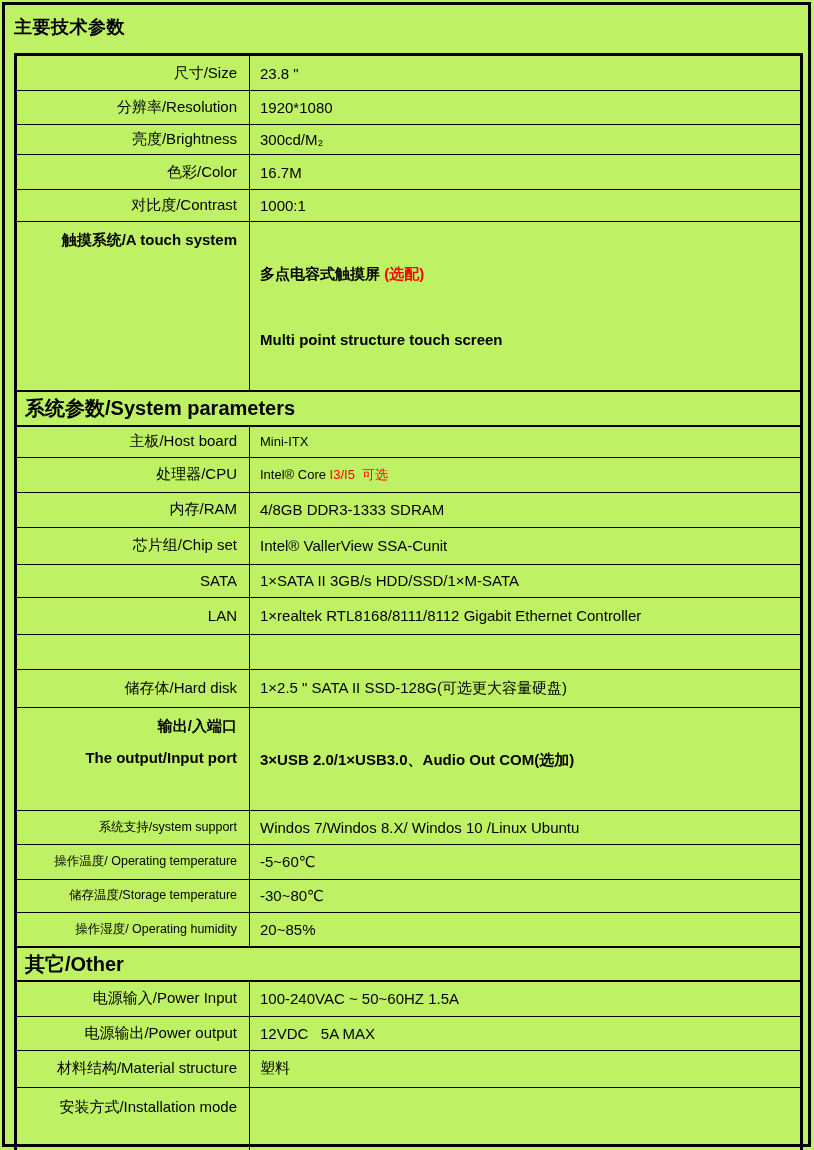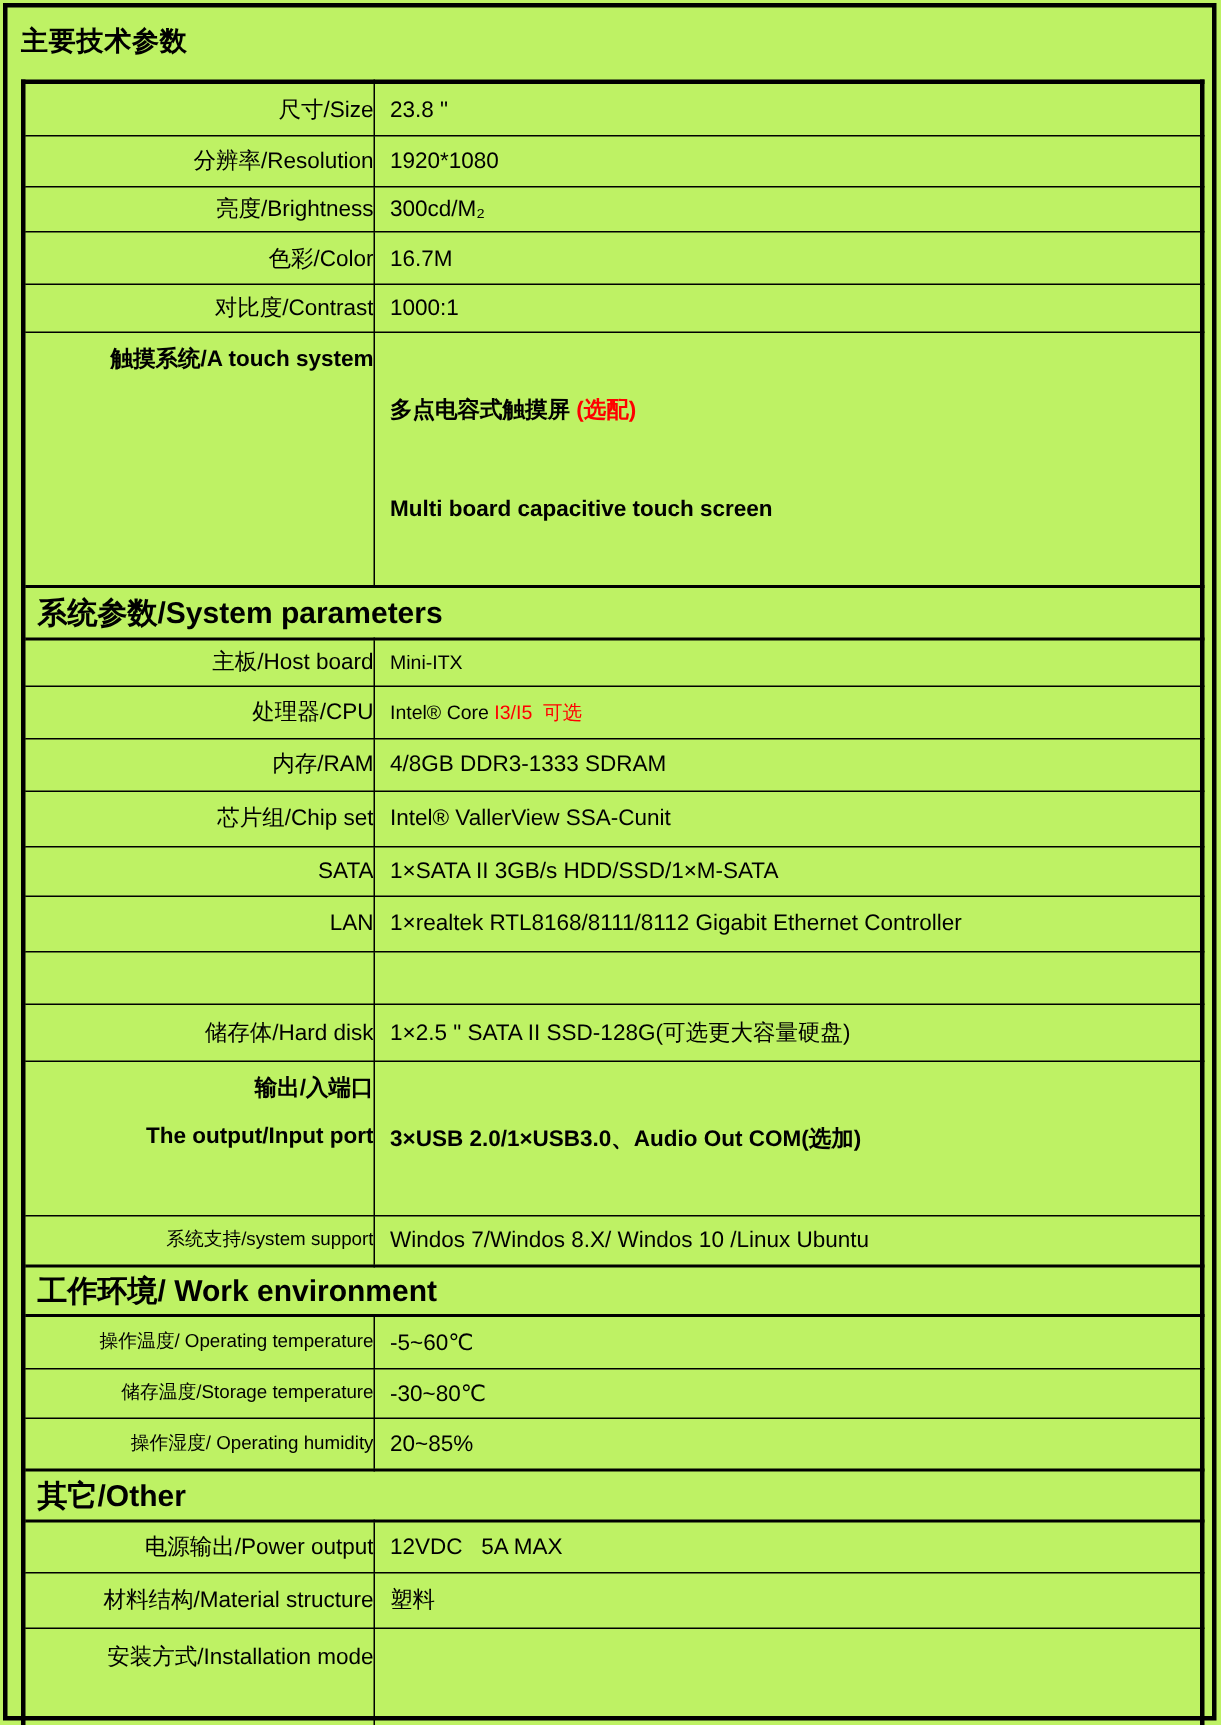--- a/index.html
+++ b/index.html
@@ -36,21 +36,21 @@
   col.c-label { width:234px; }
   col.c-value { width:552px; }
   td {
     border:1px solid #000;
     vertical-align:middle;
     font-size:15px;
     overflow:hidden;
   }
   td.label {
     text-align:right;
-    padding-right:0;
+    padding-right:12px;
     margin-top:43px;
   }
   td.value {
     text-align:left;
     padding-left:10px;
     white-space:pre-wrap;
   }
   tr.section td {
     font-weight:bold;
     font-size:20px;
@@ -109,21 +109,21 @@
           <td class="label">对比度/Contrast</td>
           <td class="value">1000:1</td>
         </tr>
 
         <tr style="height:67px" class="tall">
           <td class="label">
             <div>触摸系统/A touch system</div>
           </td>
           <td class="value">
             <div><span>多点电容式触摸屏 </span><span class="red">(选配)</span></div>
-            <div>Multi board capacitive touch screen</div>
+            <div>Multi point structure touch screen</div>
           </td>
         </tr>
 
         <tr style="height:35px" class="section">
           <td colspan="2">系统参数/System parameters</td>
         </tr>
 
         <tr style="height:31px">
           <td class="label">主板/Host board</td>
           <td class="value small">Mini-ITX</td>
@@ -172,43 +172,44 @@
           <td class="value">
             <div>3×USB 2.0/1×USB3.0、Audio Out COM(选加)</div>
           </td>
         </tr>
 
         <tr style="height:34px" class="small-label">
           <td class="label">系统支持/system support</td>
           <td class="value">Windos 7/Windos 8.X/ Windos 10 /Linux Ubuntu</td>
         </tr>
 
-        <tr style="height:33px" class="section">
-          <td colspan="2">工作环境/ Work environment</td>
-        </tr>
 
         <tr style="height:35px" class="small-label">
           <td class="label">操作温度/ Operating temperature</td>
           <td class="value">-5~60℃</td>
         </tr>
 
         <tr style="height:33px" class="small-label">
           <td class="label">储存温度/Storage temperature</td>
           <td class="value">-30~80℃</td>
         </tr>
 
         <tr style="height:35px" class="small-label">
           <td class="label">操作湿度/ Operating humidity</td>
           <td class="value">20~85%</td>
         </tr>
 
         <tr style="height:34px" class="section">
           <td colspan="2">其它/Other</td>
         </tr>
 
+        <tr style="height:35px">
+          <td class="label">电源输入/Power Input</td>
+          <td class="value">100-240VAC ~ 50~60HZ 1.5A</td>
+        </tr>
 
         <tr style="height:34px">
           <td class="label">电源输出/Power output</td>
           <td class="value">12VDC   5A MAX</td>
         </tr>
 
         <tr style="height:37px">
           <td class="label">材料结构/Material structure</td>
           <td class="value">塑料</td>
         </tr>

